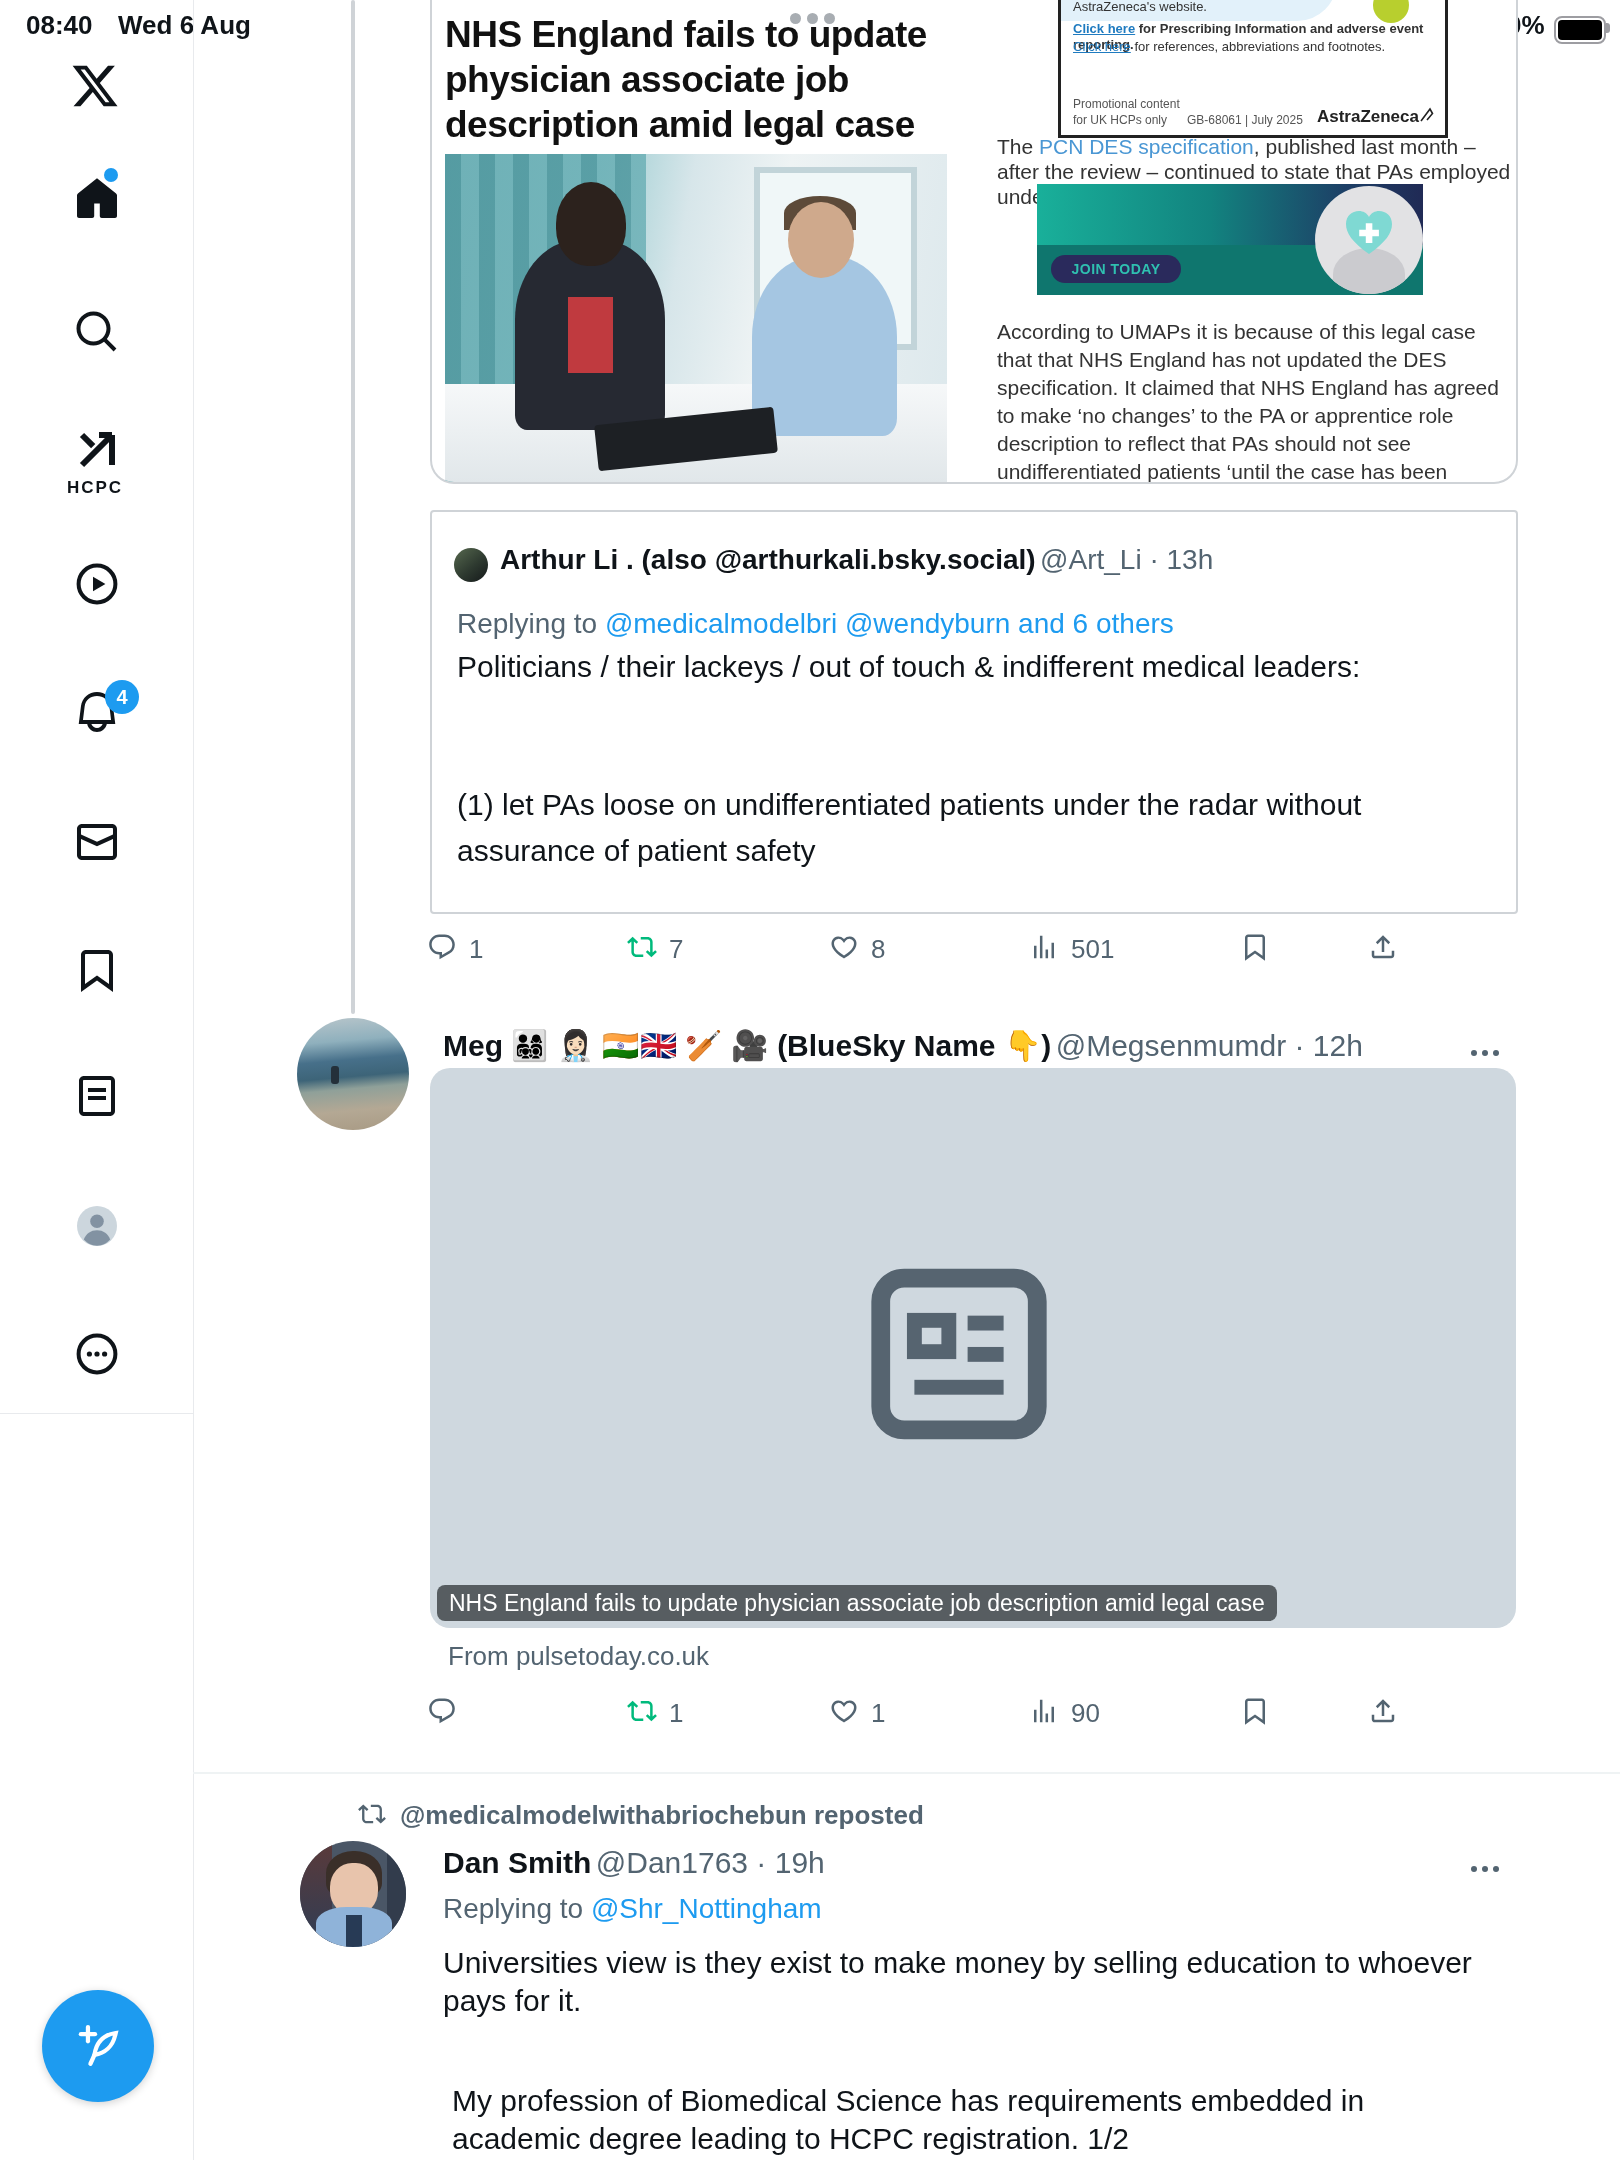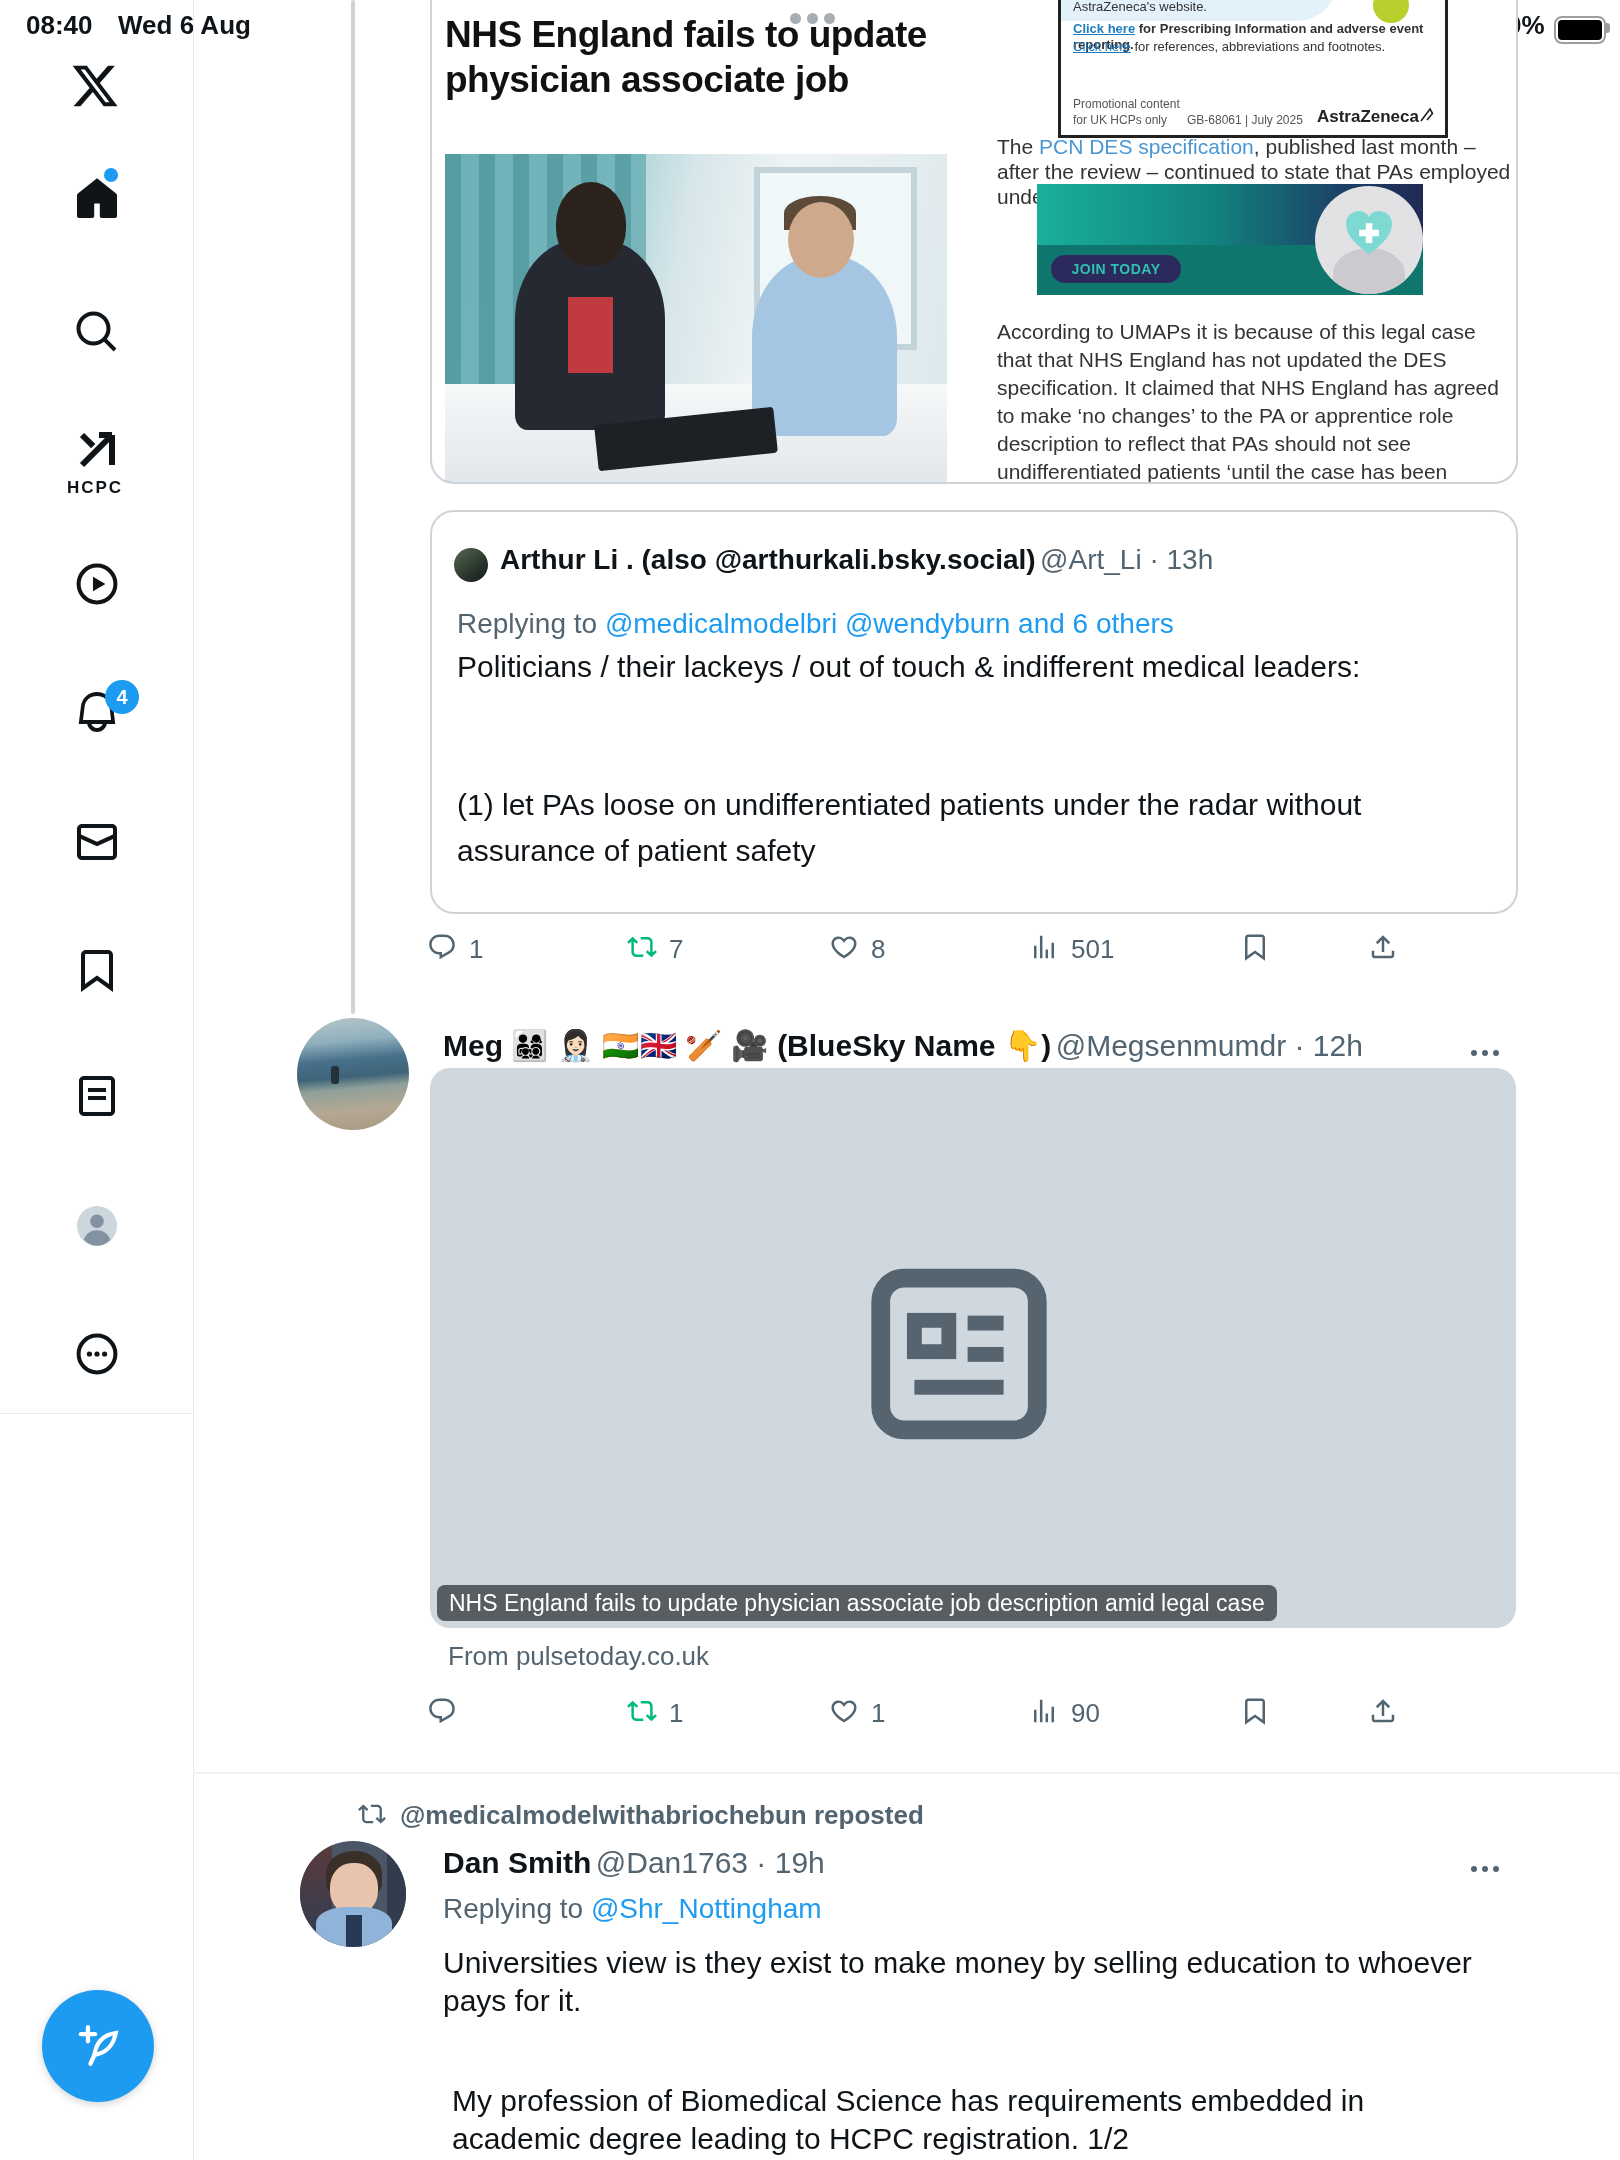--- a/index.html
+++ b/index.html
@@ -26,21 +26,21 @@
   .badge{left:105px;top:680px;width:34px;height:34px;background:#1d9bf0;border-radius:50%;
          color:#fff;font-size:20px;font-weight:bold;display:flex;align-items:center;justify-content:center;}
   .home-dot{left:104px;top:168px;width:14px;height:14px;border-radius:50%;background:#1d9bf0;}
   .fab{left:42px;top:1990px;width:112px;height:112px;border-radius:50%;background:#1d9bf0;
        display:flex;align-items:center;justify-content:center;box-shadow:0 2px 8px rgba(0,0,0,.18);}
   
   .thread-line{left:351px;top:0;width:4px;height:1014px;background:#cfd3d7;border-radius:2px;}
   
   .media-card{left:430px;top:-36px;width:1084px;height:516px;border:2px solid #cfd3d7;border-radius:24px;
               background:#fff;overflow:hidden;}
-  .quote-card{left:430px;top:510px;width:1084px;height:400px;border:2px solid #cfd3d7;border-radius:24px;background:#fff;}
+  .quote-card{left:430px;top:510px;width:1084px;height:400px;border:2px solid #cfd3d7;border-radius:4px;background:#fff;}
   .story-card{left:430px;top:1068px;width:1086px;height:560px;border-radius:20px;background:#cfd8df;overflow:hidden;}
   
   .headline{left:13px;top:46px;width:530px;font-size:37px;line-height:45px;font-weight:800;
             letter-spacing:-0.5px;color:#111;}
   .art-dots span{display:inline-block;width:11px;height:11px;border-radius:50%;background:#a8adb2;margin-right:6px;}
   .photo{left:13px;top:188px;width:502px;height:328px;overflow:hidden;
          background:linear-gradient(100deg,#7db6ba 0%,#9ccdd1 28%,#d7e6ea 45%,#eef3f4 62%,#dce8ec 100%);}
   .curtain{position:absolute;left:0;top:0;width:40%;height:100%;
            background:repeating-linear-gradient(90deg,#4e979e 0 16px,#6cb0b6 16px 34px);opacity:.85;}
   .windowp{position:absolute;right:6%;top:4%;width:30%;height:52%;background:#f0f7f8;border:6px solid #c2d4d9;}
@@ -198,20 +198,21 @@
       </g>
     </svg>
   </div>
 
   <div class="abs thread-line"></div>
 
   <div class="abs media-card">
     <div class="abs headline">
       <span style="display:block">NHS England fails to update</span>
       <span style="display:block">physician associate job</span>
+      <span style="display:block">description amid legal case</span>
     </div>
     <div class="abs art-dots" style="left:358px;top:44px;"><span></span><span></span><span></span></div>
 
     <div class="abs photo">
       <div class="curtain"></div>
         <div class="windowp"></div>
         <div class="tablep"></div>
       <div class="womanp">
           <div class="woman-head"></div>
           <div class="woman-top"></div>

